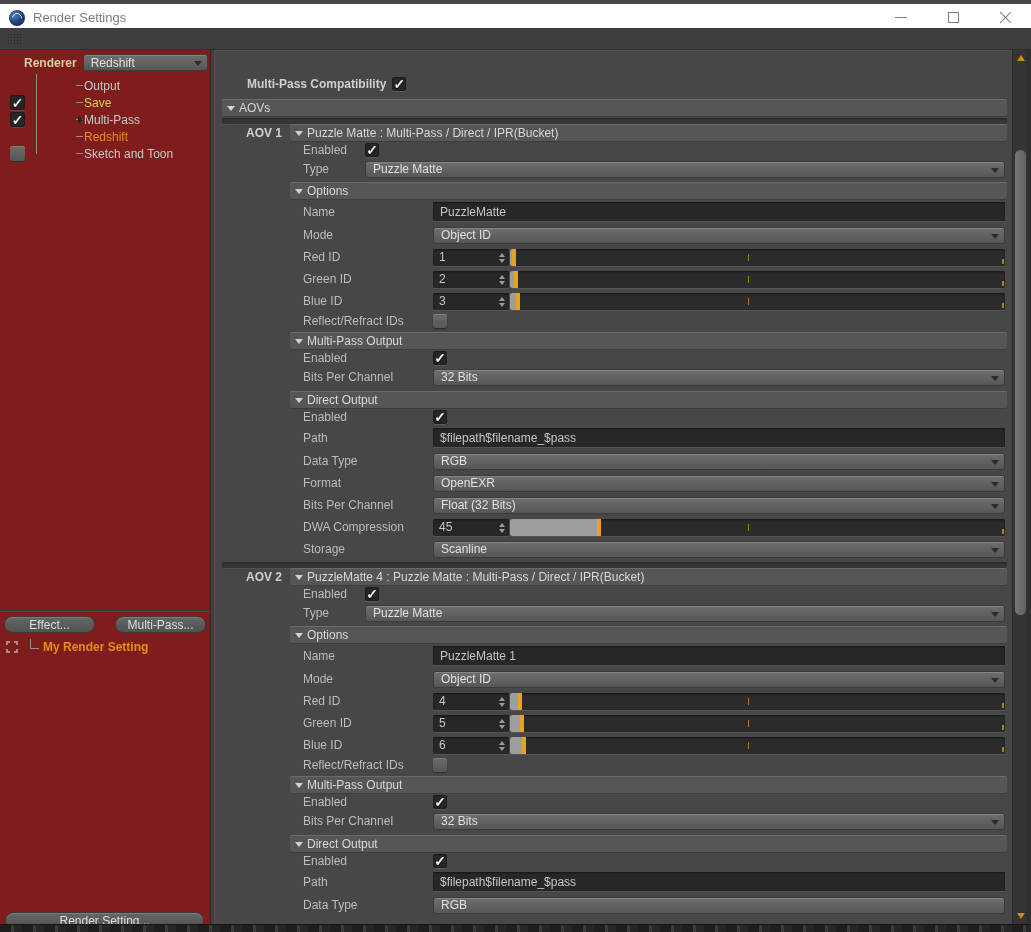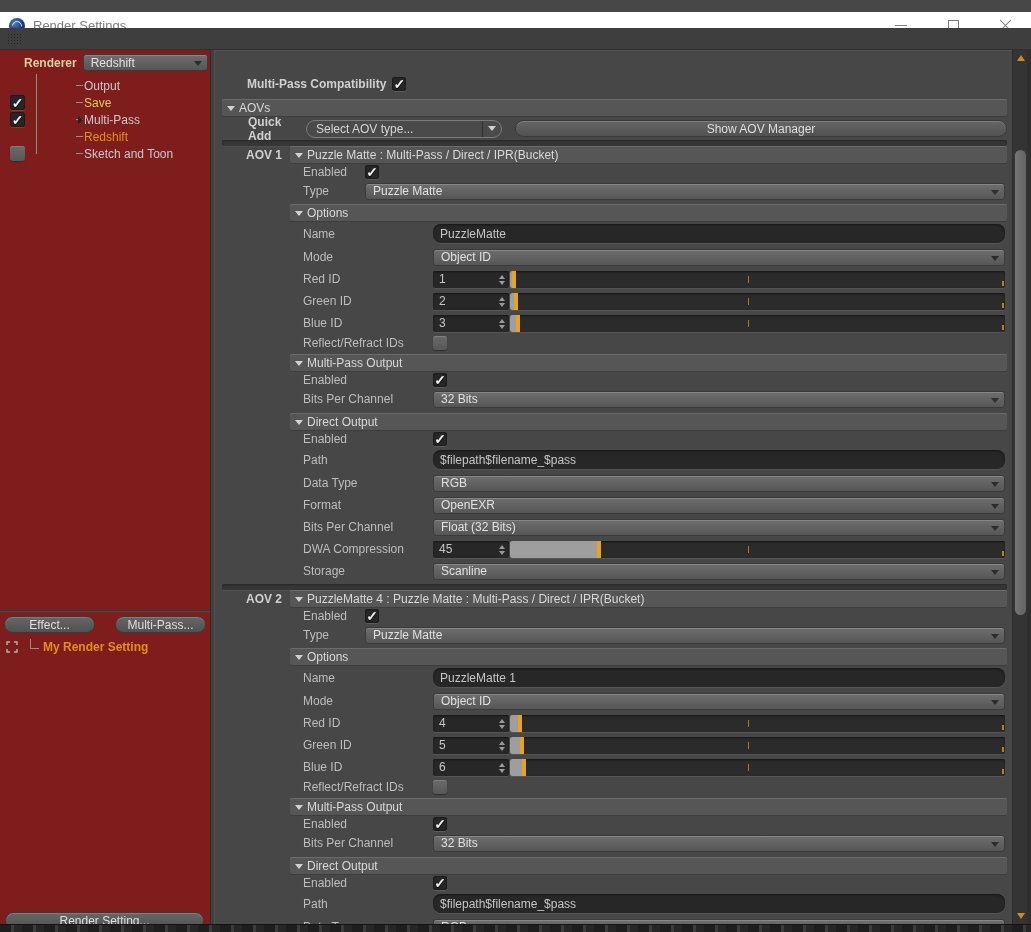--- a/index.html
+++ b/index.html
@@ -4,21 +4,21 @@
 <style>
   * { box-sizing: border-box; }
   html,body { margin:0; padding:0; }
   body {
     width:1031px; height:932px; position:relative; overflow:hidden;
     background:#474747; font-family:"Liberation Sans",sans-serif; font-size:12px;
     color:#c4c4c4; -webkit-font-smoothing:antialiased;
   }
 
   
-  .titlebar { position:absolute; left:0; top:12px; width:1031px; height:28px;
+  .titlebar { position:absolute; left:0; top:4px; width:1031px; height:28px;
     background:#ffffff; display:flex; align-items:center; border-bottom:1px solid #e4e4e4; }
   .app-icon { width:16px; height:16px; margin:0 8px 0 9px; border-radius:50%;
     background:radial-gradient(circle at 35% 32%, #4a7ec2 0%, #1c3c74 55%, #10224a 100%);
     position:relative; flex:none; }
   .app-icon::after { content:''; position:absolute; left:3px; top:3px; width:8px; height:8px;
     border:1.5px solid rgba(255,255,255,.85); border-radius:50%; border-bottom-color:transparent; border-left-color:transparent;
     transform:rotate(-40deg); }
   .win-title { color:#7d7d7d; font-size:13px; }
   .win-btns { margin-left:auto; display:flex; }
   .win-btn { width:52px; height:28px; display:flex; align-items:center; justify-content:center; position:relative; }
@@ -110,21 +110,21 @@
   .aov-row { display:flex; align-items:center; height:17px; }
   .aov-idx { width:68px; padding-left:24px; flex:none; font-weight:bold; color:#d0d0d0; }
   .aov-row .sect { flex:1; }
 
   .dd { flex:1; height:17px; border-radius:3px; position:relative; margin-right:2px;
     background:linear-gradient(#6e6e6e,#565656); border:1px solid #3b3b3b;
     box-shadow:inset 0 1px 0 #868686; display:flex; align-items:center; padding:0 7px; color:#e0e0e0; }
   .dcaret { position:absolute; right:5px; top:6px; width:0; height:0;
     border:4px solid transparent; border-top:5px solid #2c2c2c; }
 
-  .tinput { flex:1; height:19px; background:#272727; border-radius:8px; margin-right:2px;
+  .tinput { flex:1; height:19px; background:#272727; border-radius:0; margin-right:2px;
     box-shadow:inset 0 1px 2px #161616, 0 1px 0 #555; display:flex; align-items:center;
     padding:0 7px; color:#c6c6c6; }
 
   .spin { width:76px; height:17px; background:#272727; border-radius:2px; position:relative;
     box-shadow:inset 0 1px 2px #161616, 0 1px 0 #555; display:flex; align-items:center;
     padding:0 6px; color:#c6c6c6; flex:none; margin-right:1px; }
   .spin-arrows { position:absolute; right:4px; top:4px; display:flex; flex-direction:column; gap:2px; }
   .spin-arrows i { display:block; width:0; height:0; border-left:3px solid transparent; border-right:3px solid transparent; }
   .spin-arrows i.up { border-bottom:4px solid #9a9a9a; }
   .spin-arrows i.dn { border-top:4px solid #9a9a9a; }
@@ -247,32 +247,20 @@
   <div class="mpc-row">
     <span class="boldlbl">Multi-Pass Compatibility</span>
     <span class="cb on">✓</span>
   </div>
 
   <div class="sect top">
     <span class="caret"></span>
     <span>AOVs</span>
   </div>
 
-  <div class="quick-row">
-    <span class="boldlbl">Quick Add</span>
-    <div class="qdd">
-      <span>Select AOV type...</span>
-      <span class="seg">
-          <span class="dcaret"></span>
-        </span>
-    </div>
-    <div class="pill">
-      <span>Show AOV Manager</span>
-    </div>
-  </div>
 
   <div class="band"></div>
 
   <div class="aov-row">
     <span class="aov-idx">AOV 1</span>
     <div class="sect">
       <span class="caret"></span>
       <span>Puzzle Matte : Multi-Pass / Direct / IPR(Bucket)</span>
     </div>
   </div>

